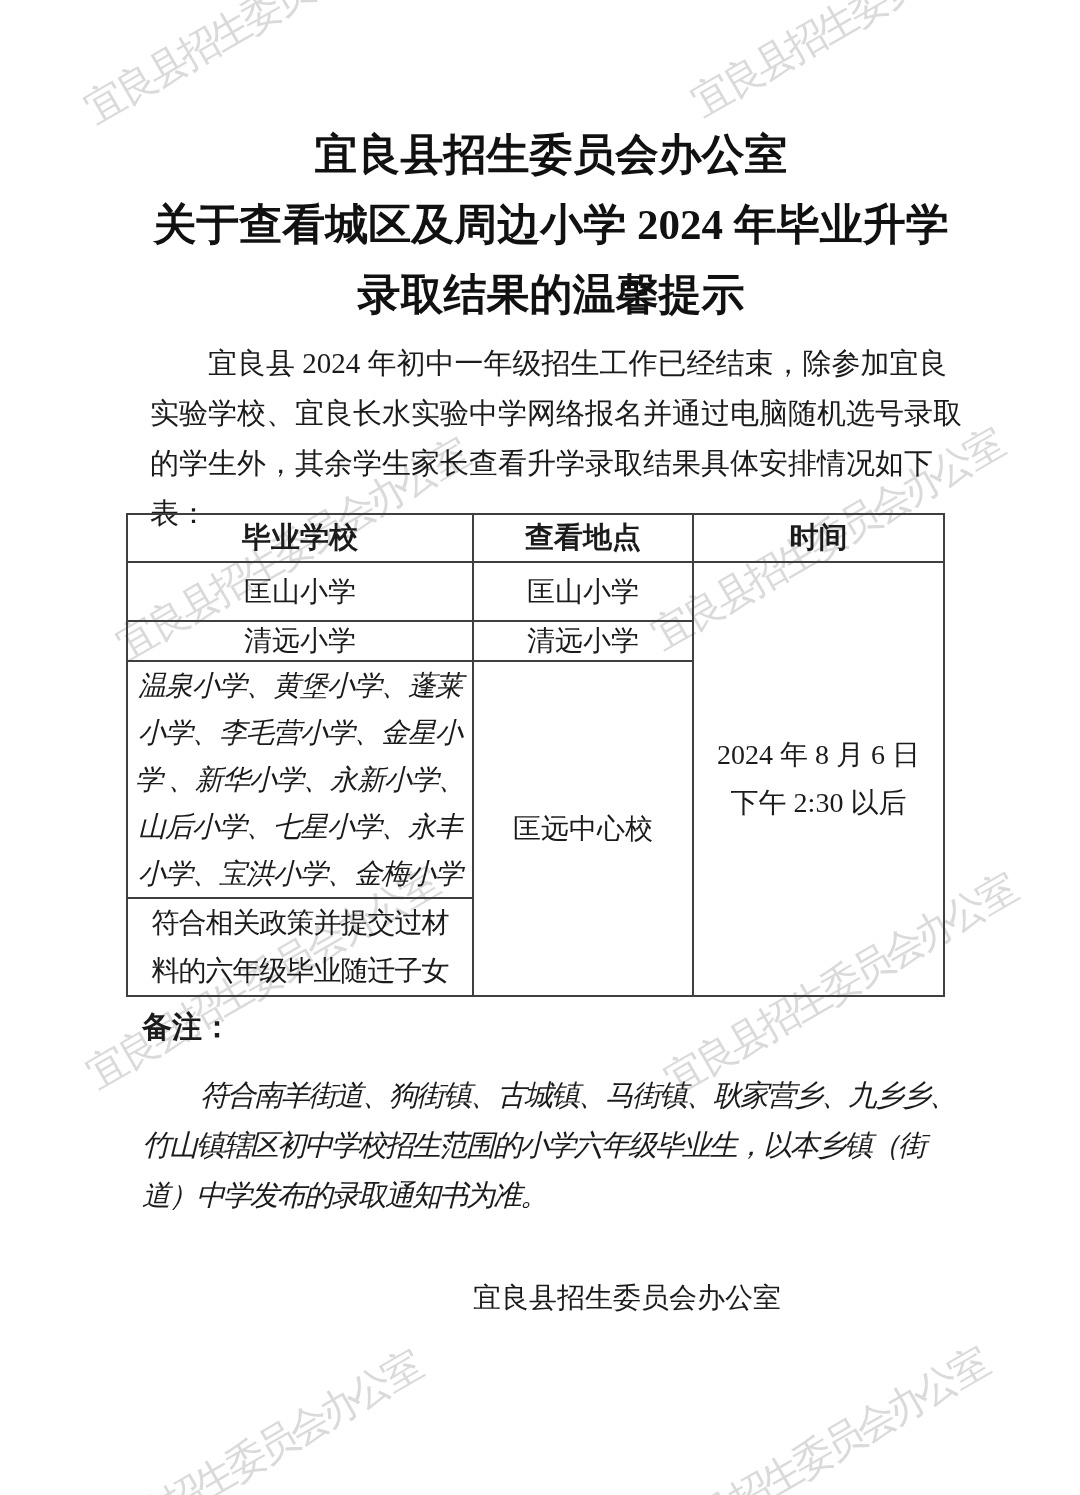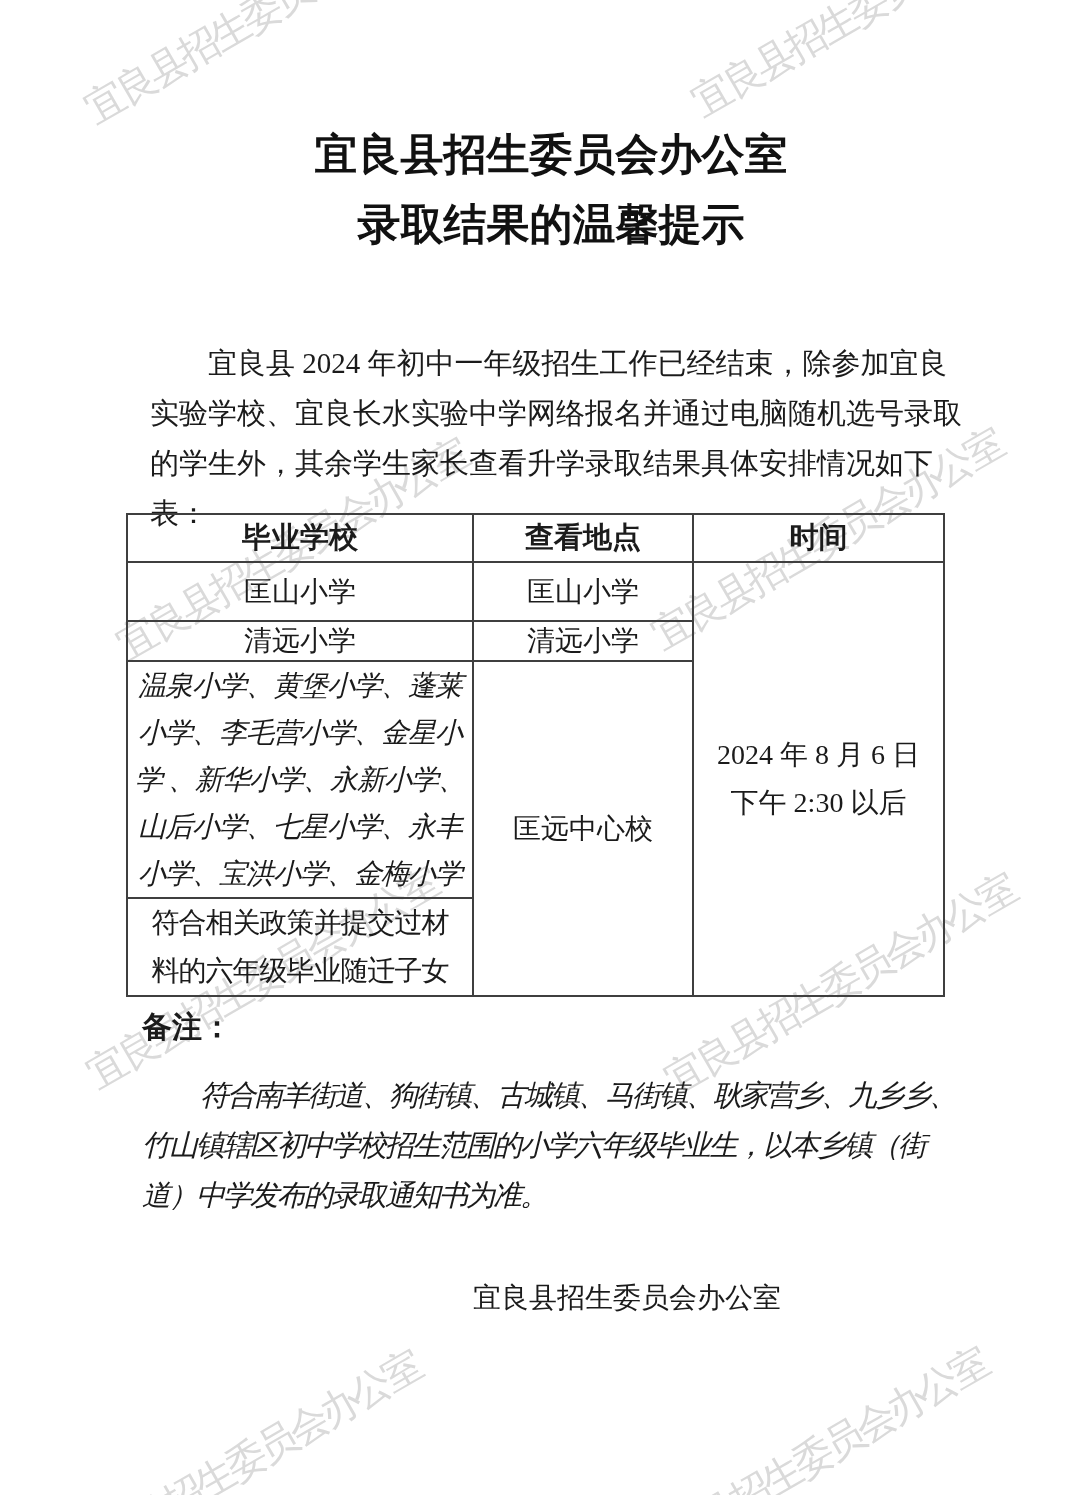--- a/index.html
+++ b/index.html
@@ -131,20 +131,21 @@
     <div class="wm">宜良县招生委员会办公室</div>
     <div class="wm">宜良县招生委员会办公室</div>
     <div class="wm">宜良县招生委员会办公室</div>
     <div class="wm">宜良县招生委员会办公室</div>
   </div>
 
   <div class="content">
 
     <div class="title">
       <div>宜良县招生委员会办公室</div>
+      <div>关于查看城区及周边小学 2024 年毕业升学</div>
       <div>录取结果的温馨提示</div>
     </div>
 
     <div class="intro">宜良县 2024 年初中一年级招生工作已经结束，除参加宜良
 实验学校、宜良长水实验中学网络报名并通过电脑随机选号录取
 的学生外，其余学生家长查看升学录取结果具体安排情况如下表：</div>
 
     <table class="sched">
       <colgroup>
         <col style="width:346px">

